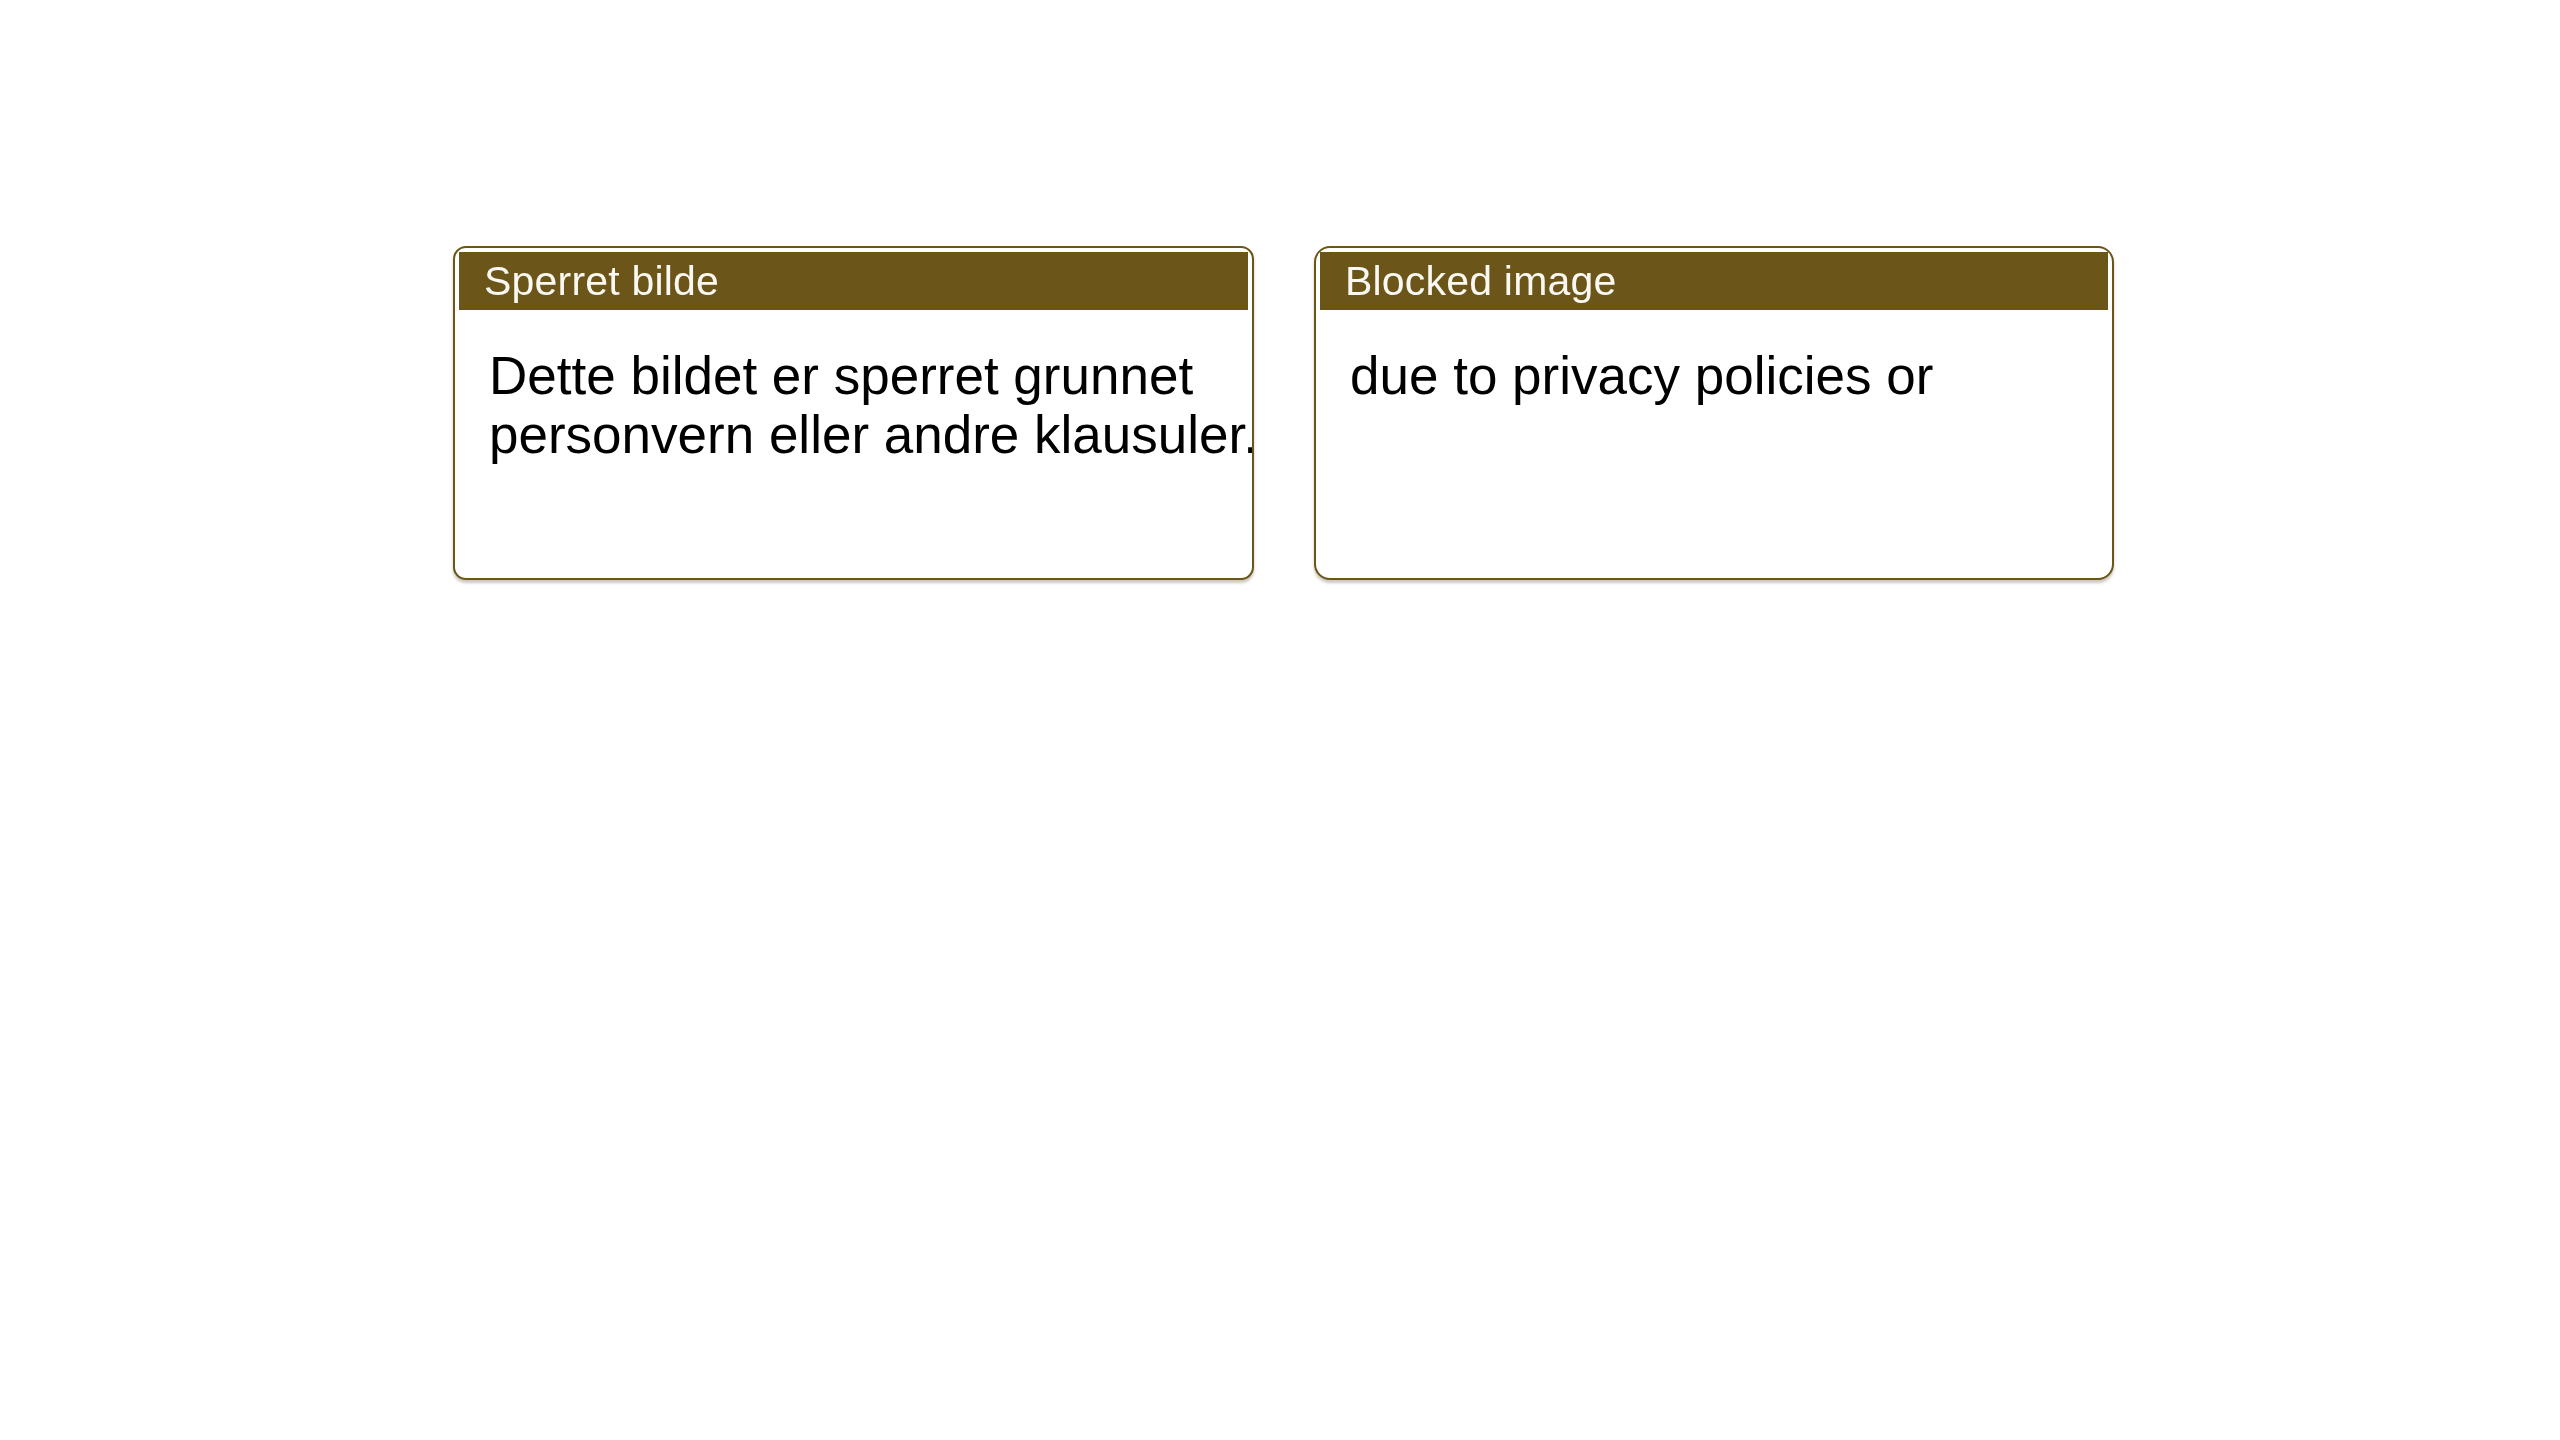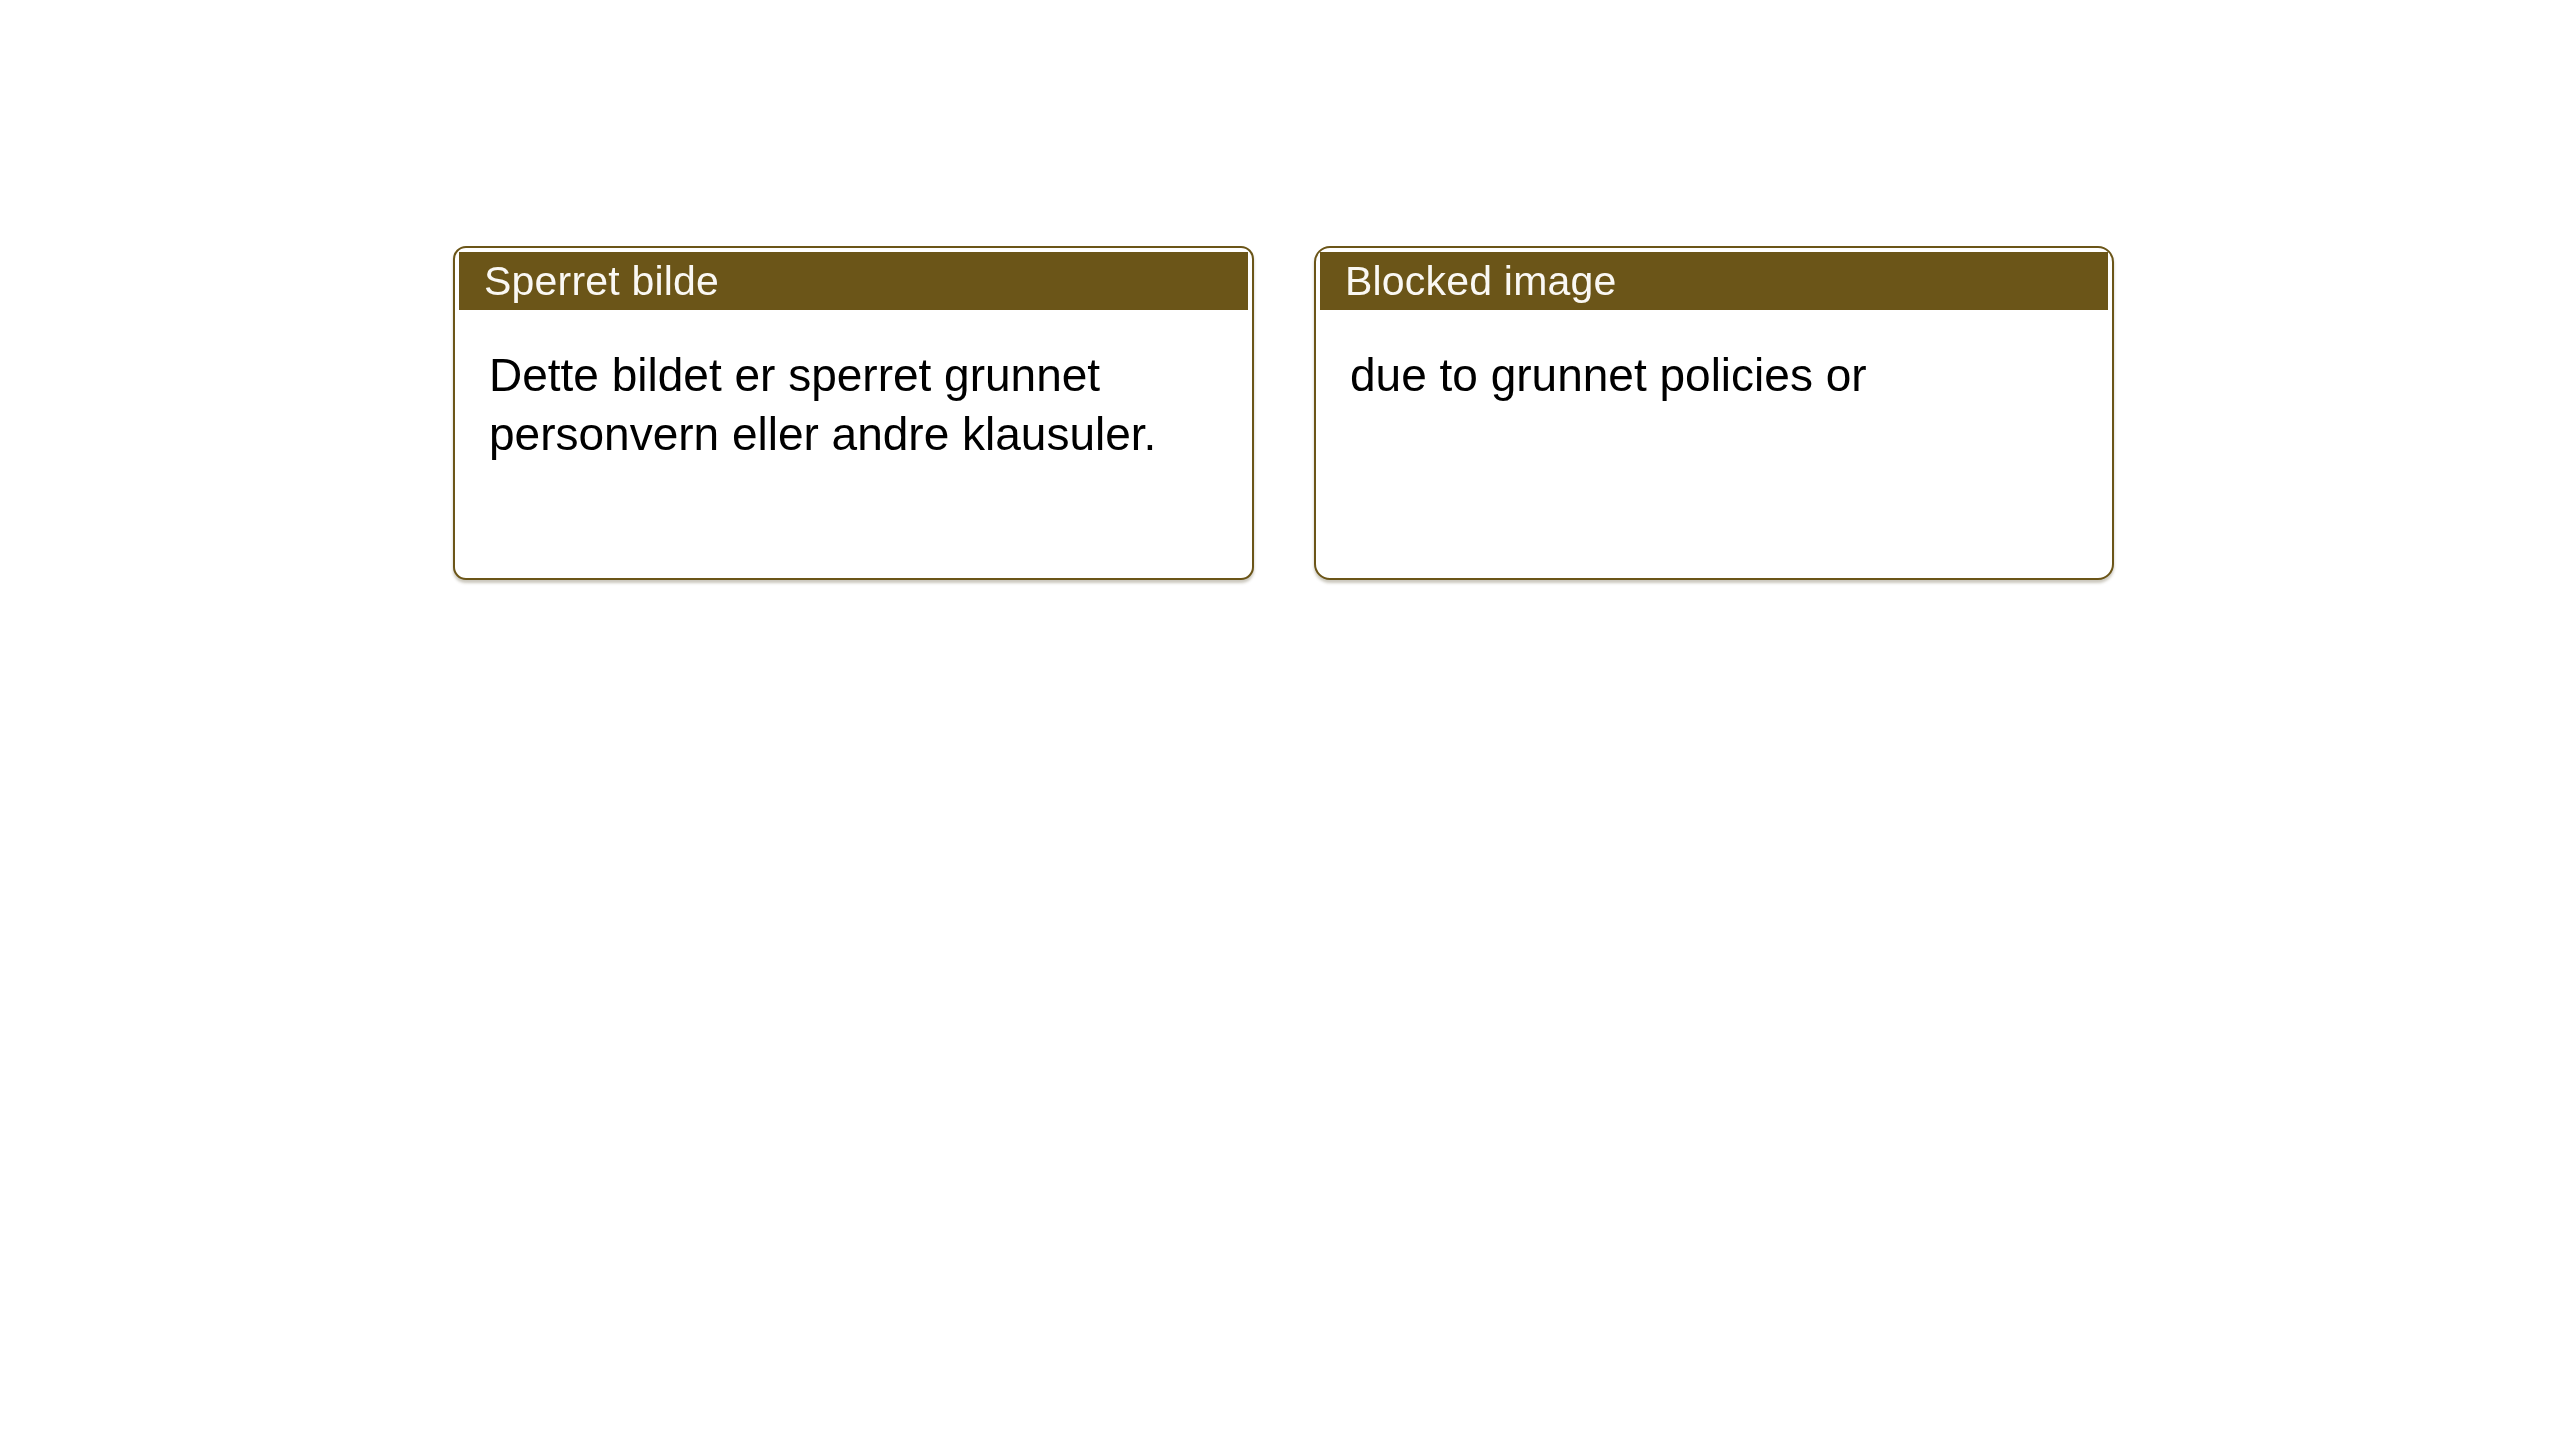--- a/index.html
+++ b/index.html
@@ -37,21 +37,21 @@
     display: flex;
     align-items: center;
     padding: 0 20px 0 21px;
     font-size: 41px;
     letter-spacing: 0.2px;
     white-space: nowrap;
   }
   .card-body {
     padding: 36px 24px 0 26px;
     color: var(--body-text);
-    font-size: 46px;
+    font-size: 53px;
   }
   .card-body .line {
     line-height: 51px;
     white-space: nowrap;
   }
 </style>
 </head>
 <body>
 
 <main>
@@ -64,17 +64,17 @@
       <div class="line">Dette bildet er sperret grunnet</div>
       <div class="line">personvern eller andre klausuler.</div>
     </div>
   </section>
 
   <section class="card card--en">
     <header class="card-header">
       <span>Blocked image</span>
     </header>
     <div class="card-body">
-      <div class="line">due to grunnet policies or</div>
+      <div class="line">due to privacy policies or</div>
     </div>
   </section>
 
 </main>
 
 </body></html>

